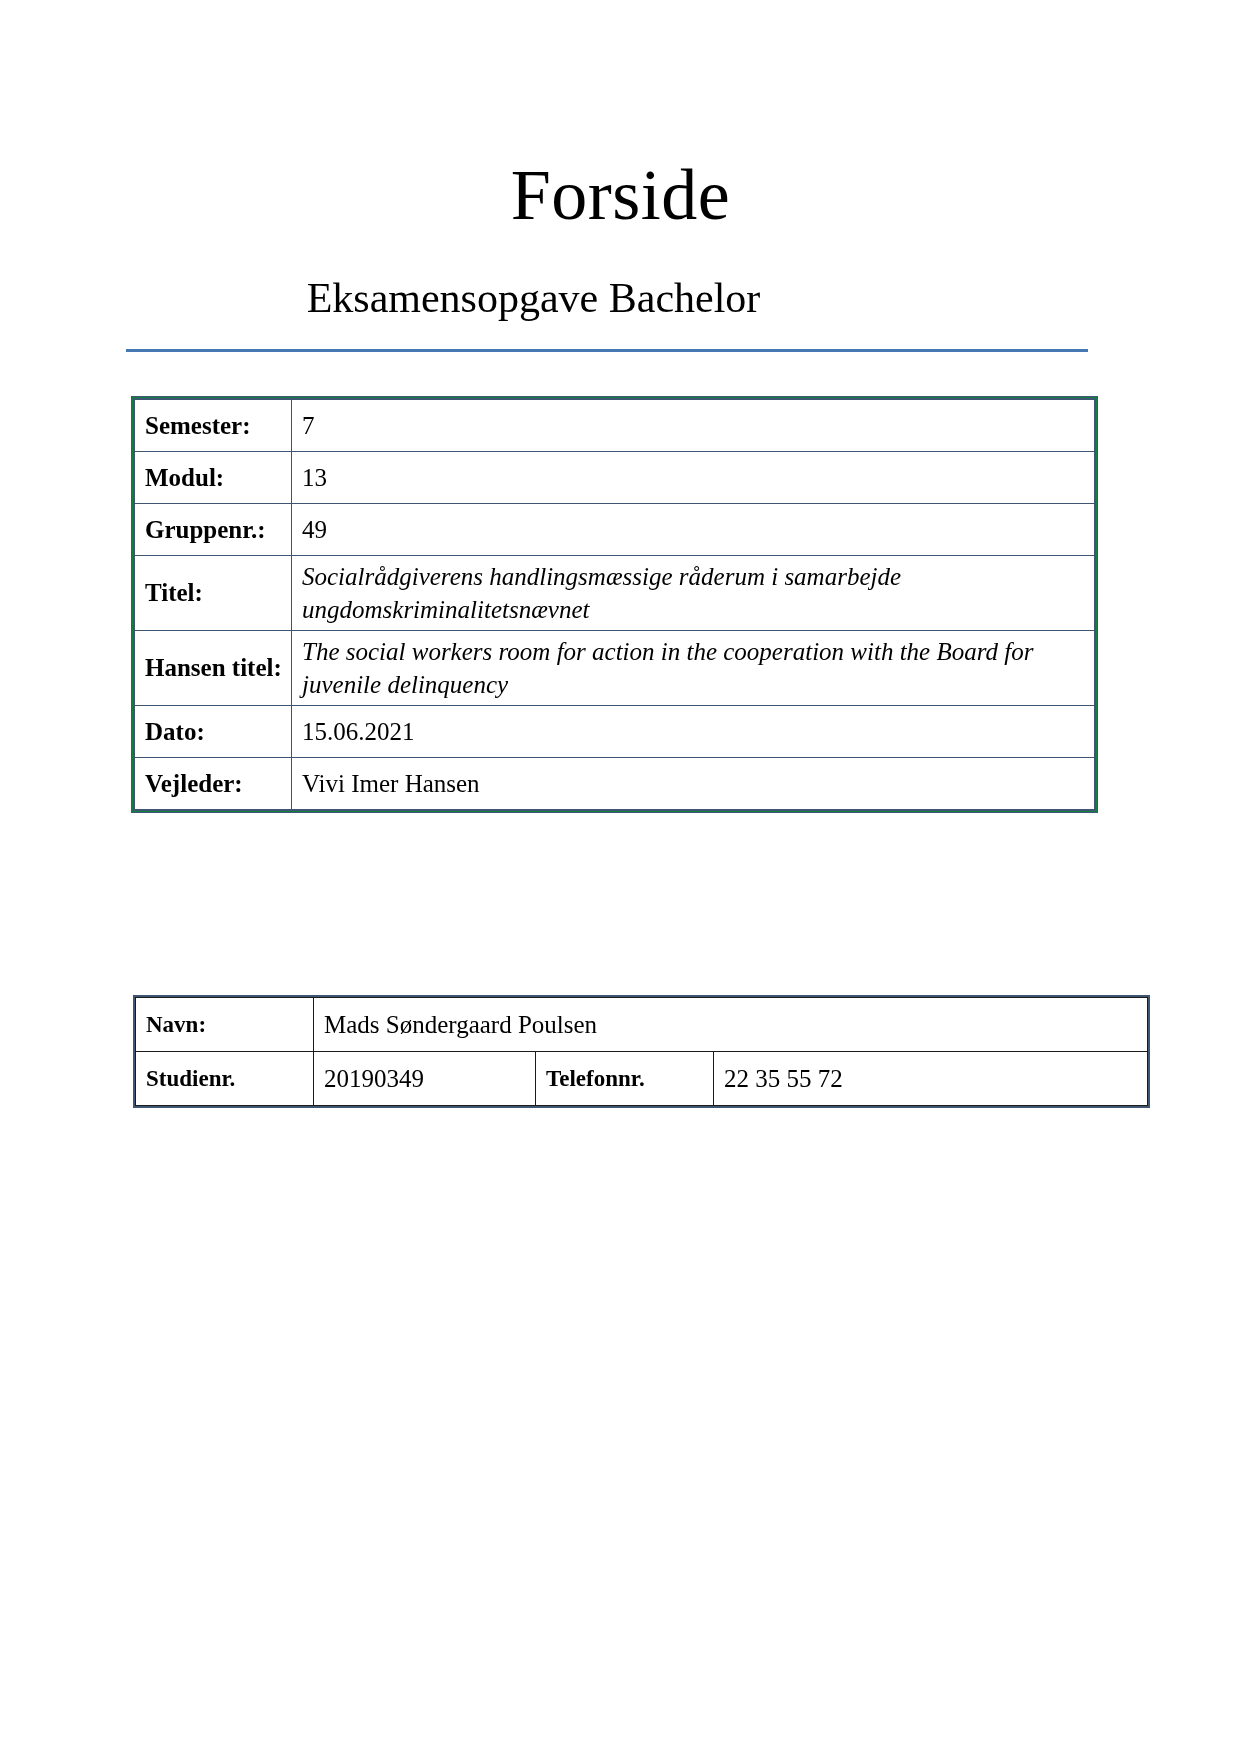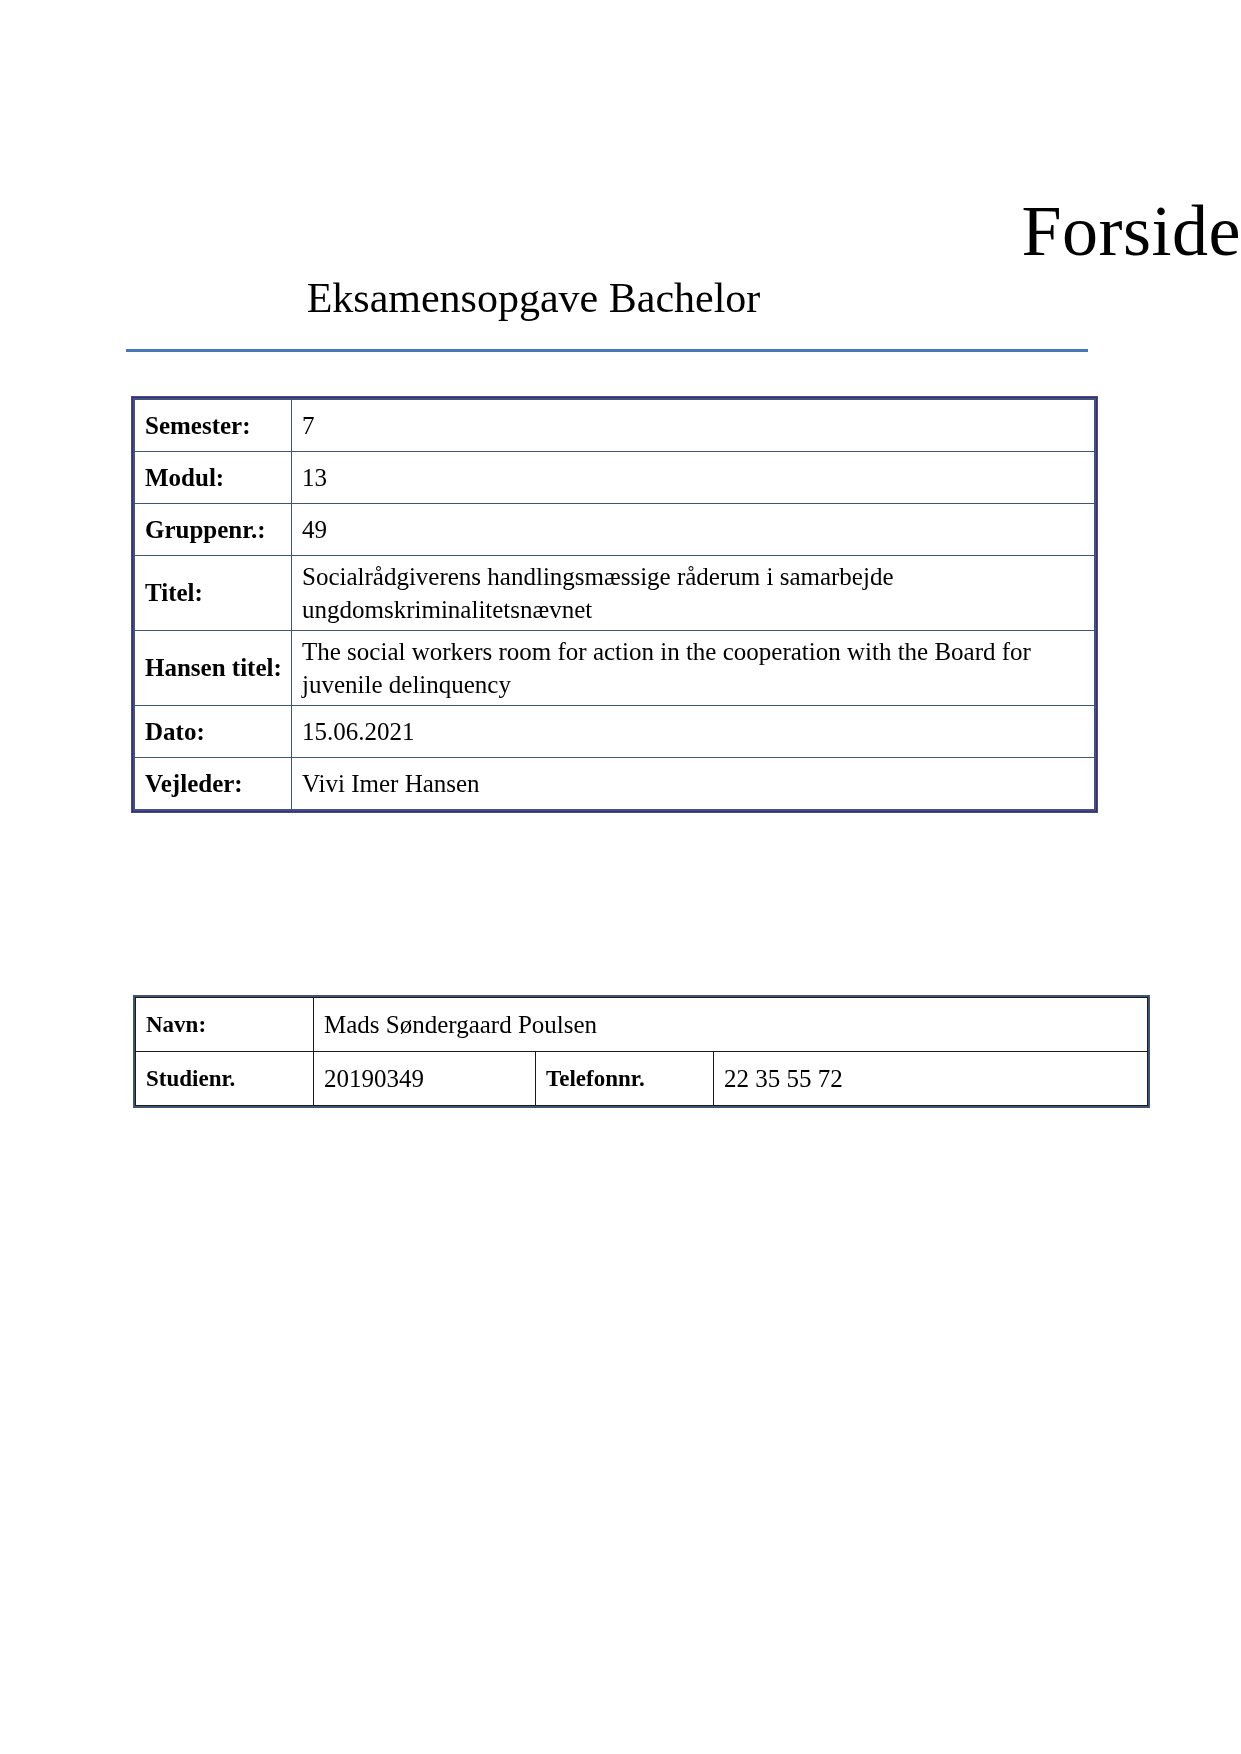--- a/index.html
+++ b/index.html
@@ -23,26 +23,25 @@
     height: 1754px;
     background: #ffffff;
   }
 
   
   .doc-title {
     position: absolute;
     left: 0;
     top: 152px;
     width: 1241px;
-    text-align: right;
+    text-align: center;
     font-size: 72px;
     line-height: 86px;
     font-weight: 400;
     letter-spacing: 0.5px;
-    margin-top: 36px;
   }
 
   .doc-subtitle {
     position: absolute;
     left: 0;
     top: 272px;
     width: 1067px;
     text-align: center;
     font-size: 42px;
     line-height: 52px;
@@ -54,21 +53,21 @@
     left: 126px;
     top: 349px;
     width: 962px;
     height: 3px;
     background: #4678b4;
   }
   .tbl-outer {
     position: absolute;
     border: 3px double #3e5574;
     box-sizing: border-box;
-    background: #4c1d95;
+    background: #15803d;
   }
 
   table.info {
     border-collapse: collapse;
     width: 100%;
     table-layout: fixed;
   }
   table.info td {
     border: 1px solid #3e5574;
     padding: 0;
@@ -84,20 +83,21 @@
     white-space: nowrap;
   }
   .val {
     font-weight: normal;
     font-size: 25px;
     line-height: 33px;
     padding: 6px 0 6px 10px !important;
   }
   .val-2line {
     padding: 4px 0 4px 10px !important;
+    font-style: italic;
   }
 
   
   .r-std { height: 52px; }
   .r-tight { height: 40px; }
   .r-two { height: 66px; }
 
   
   table.person {
     border-collapse: collapse;

